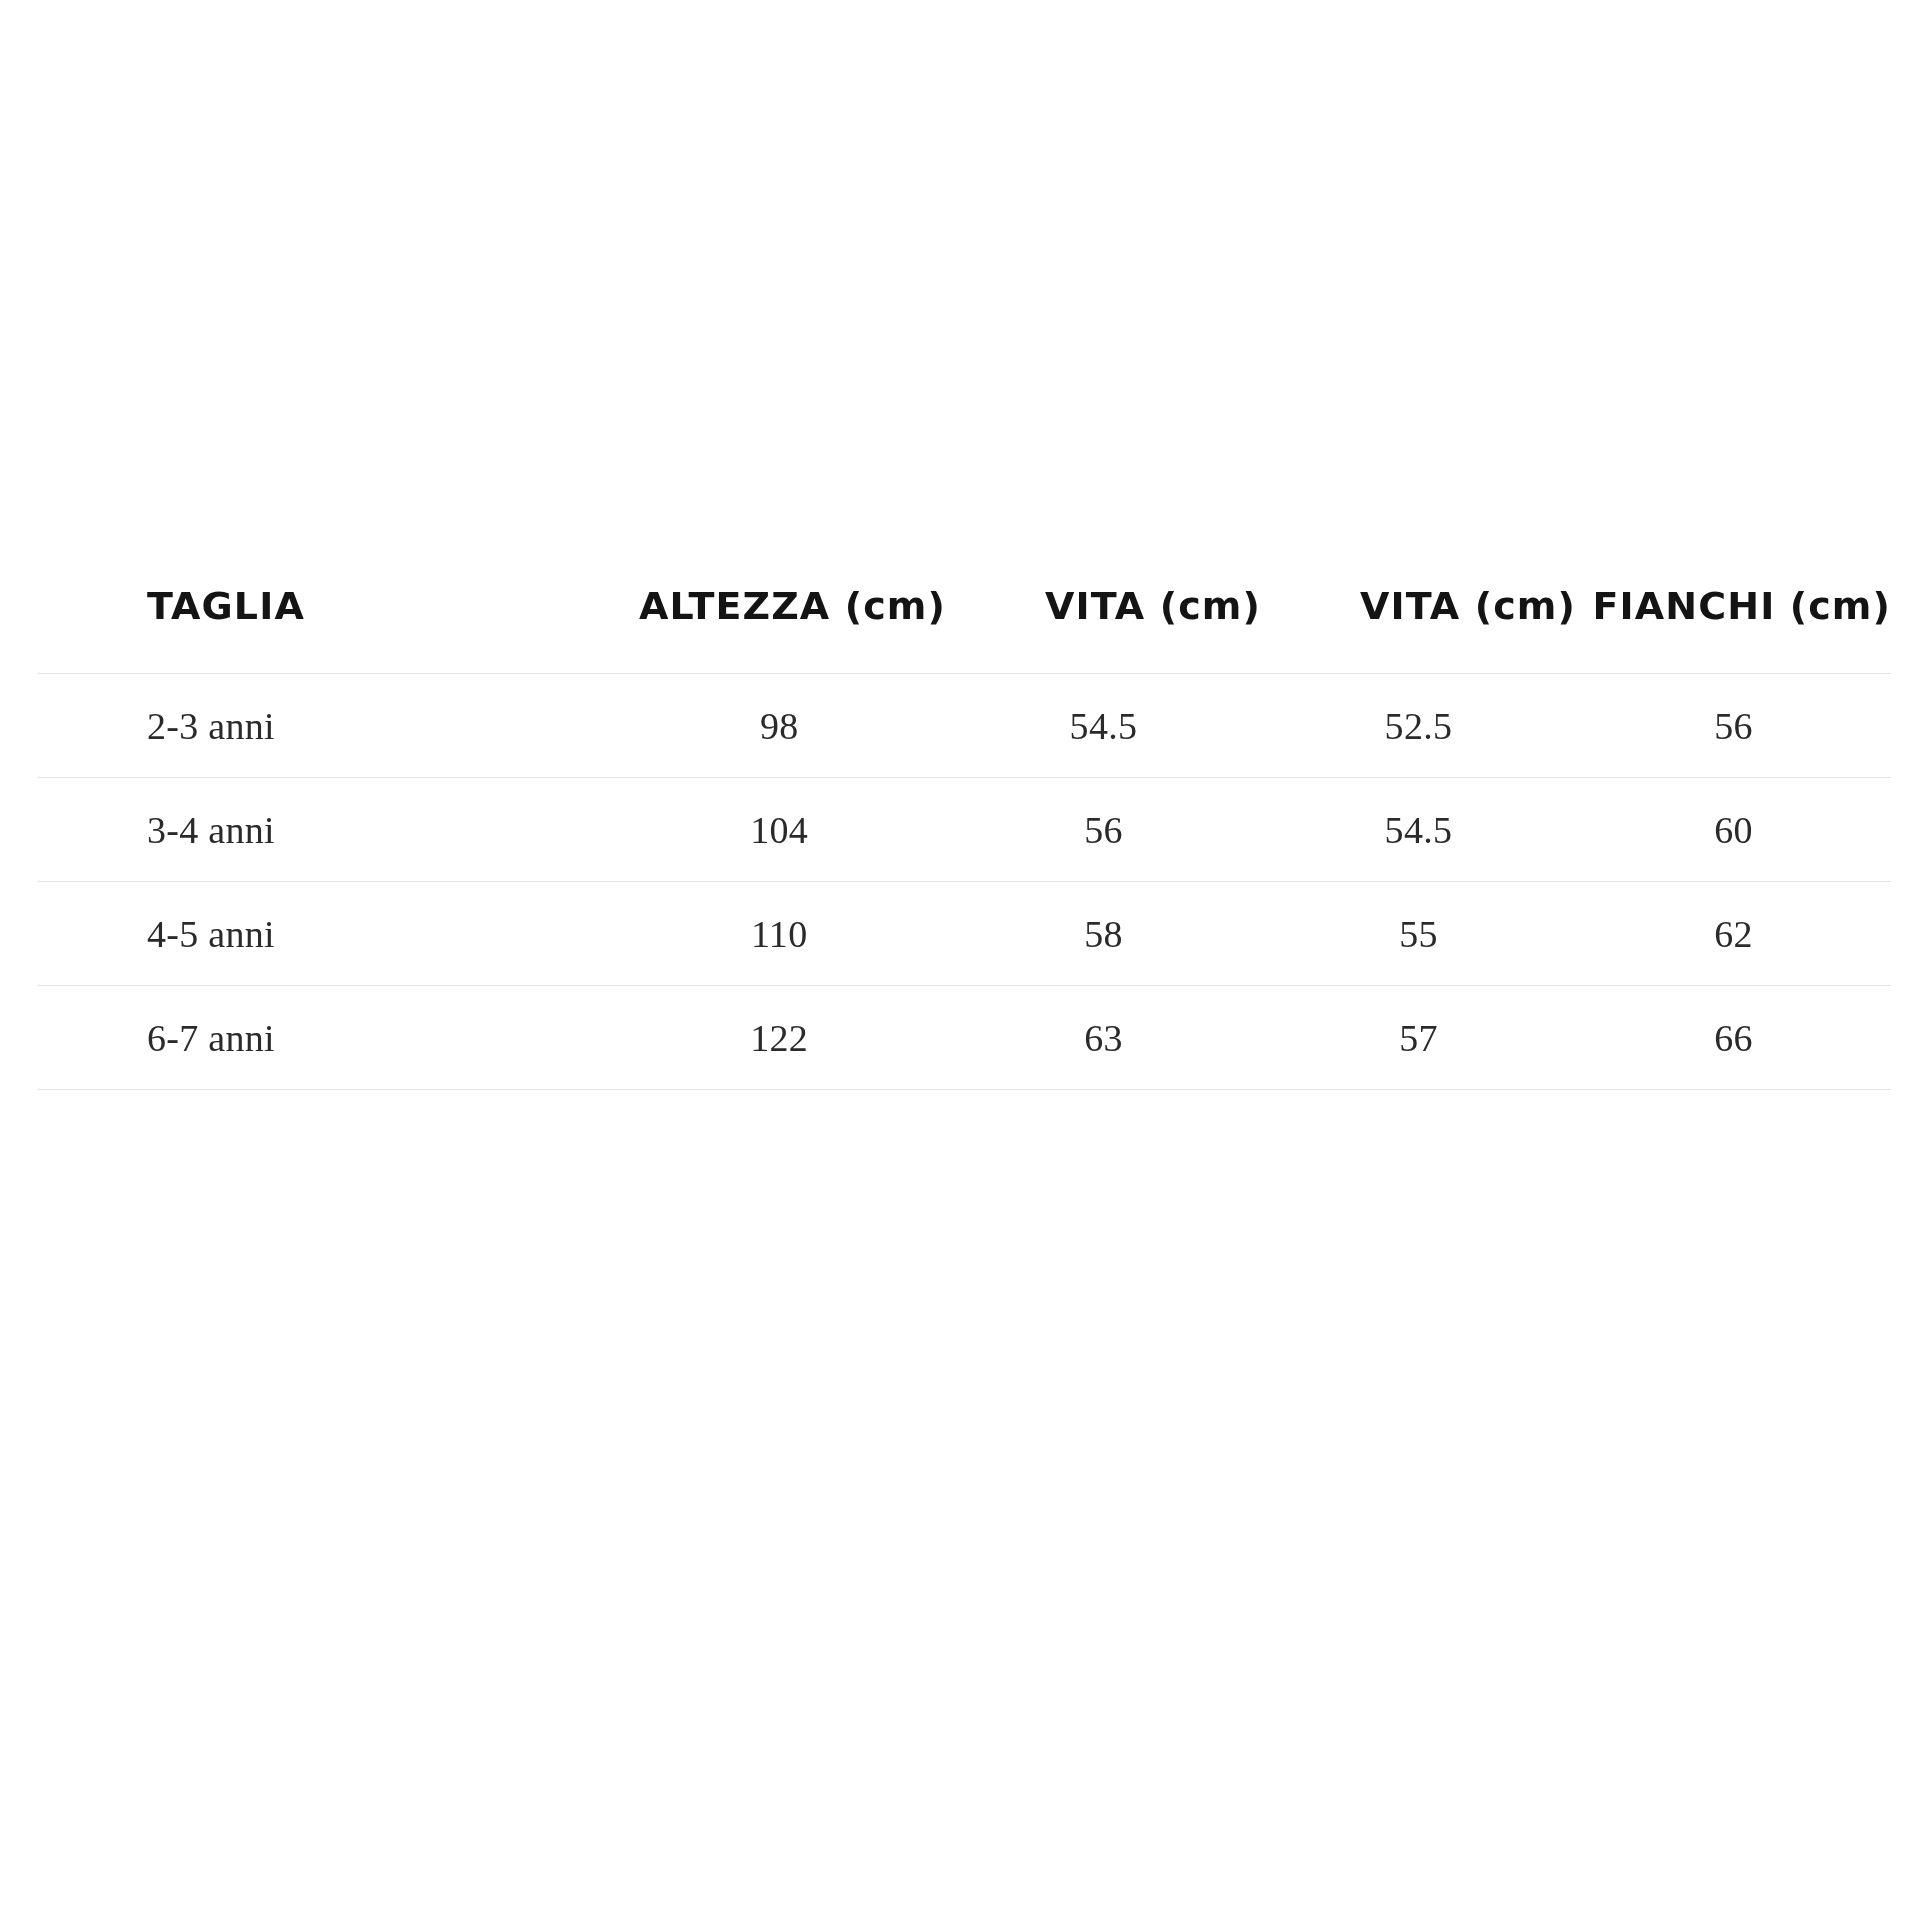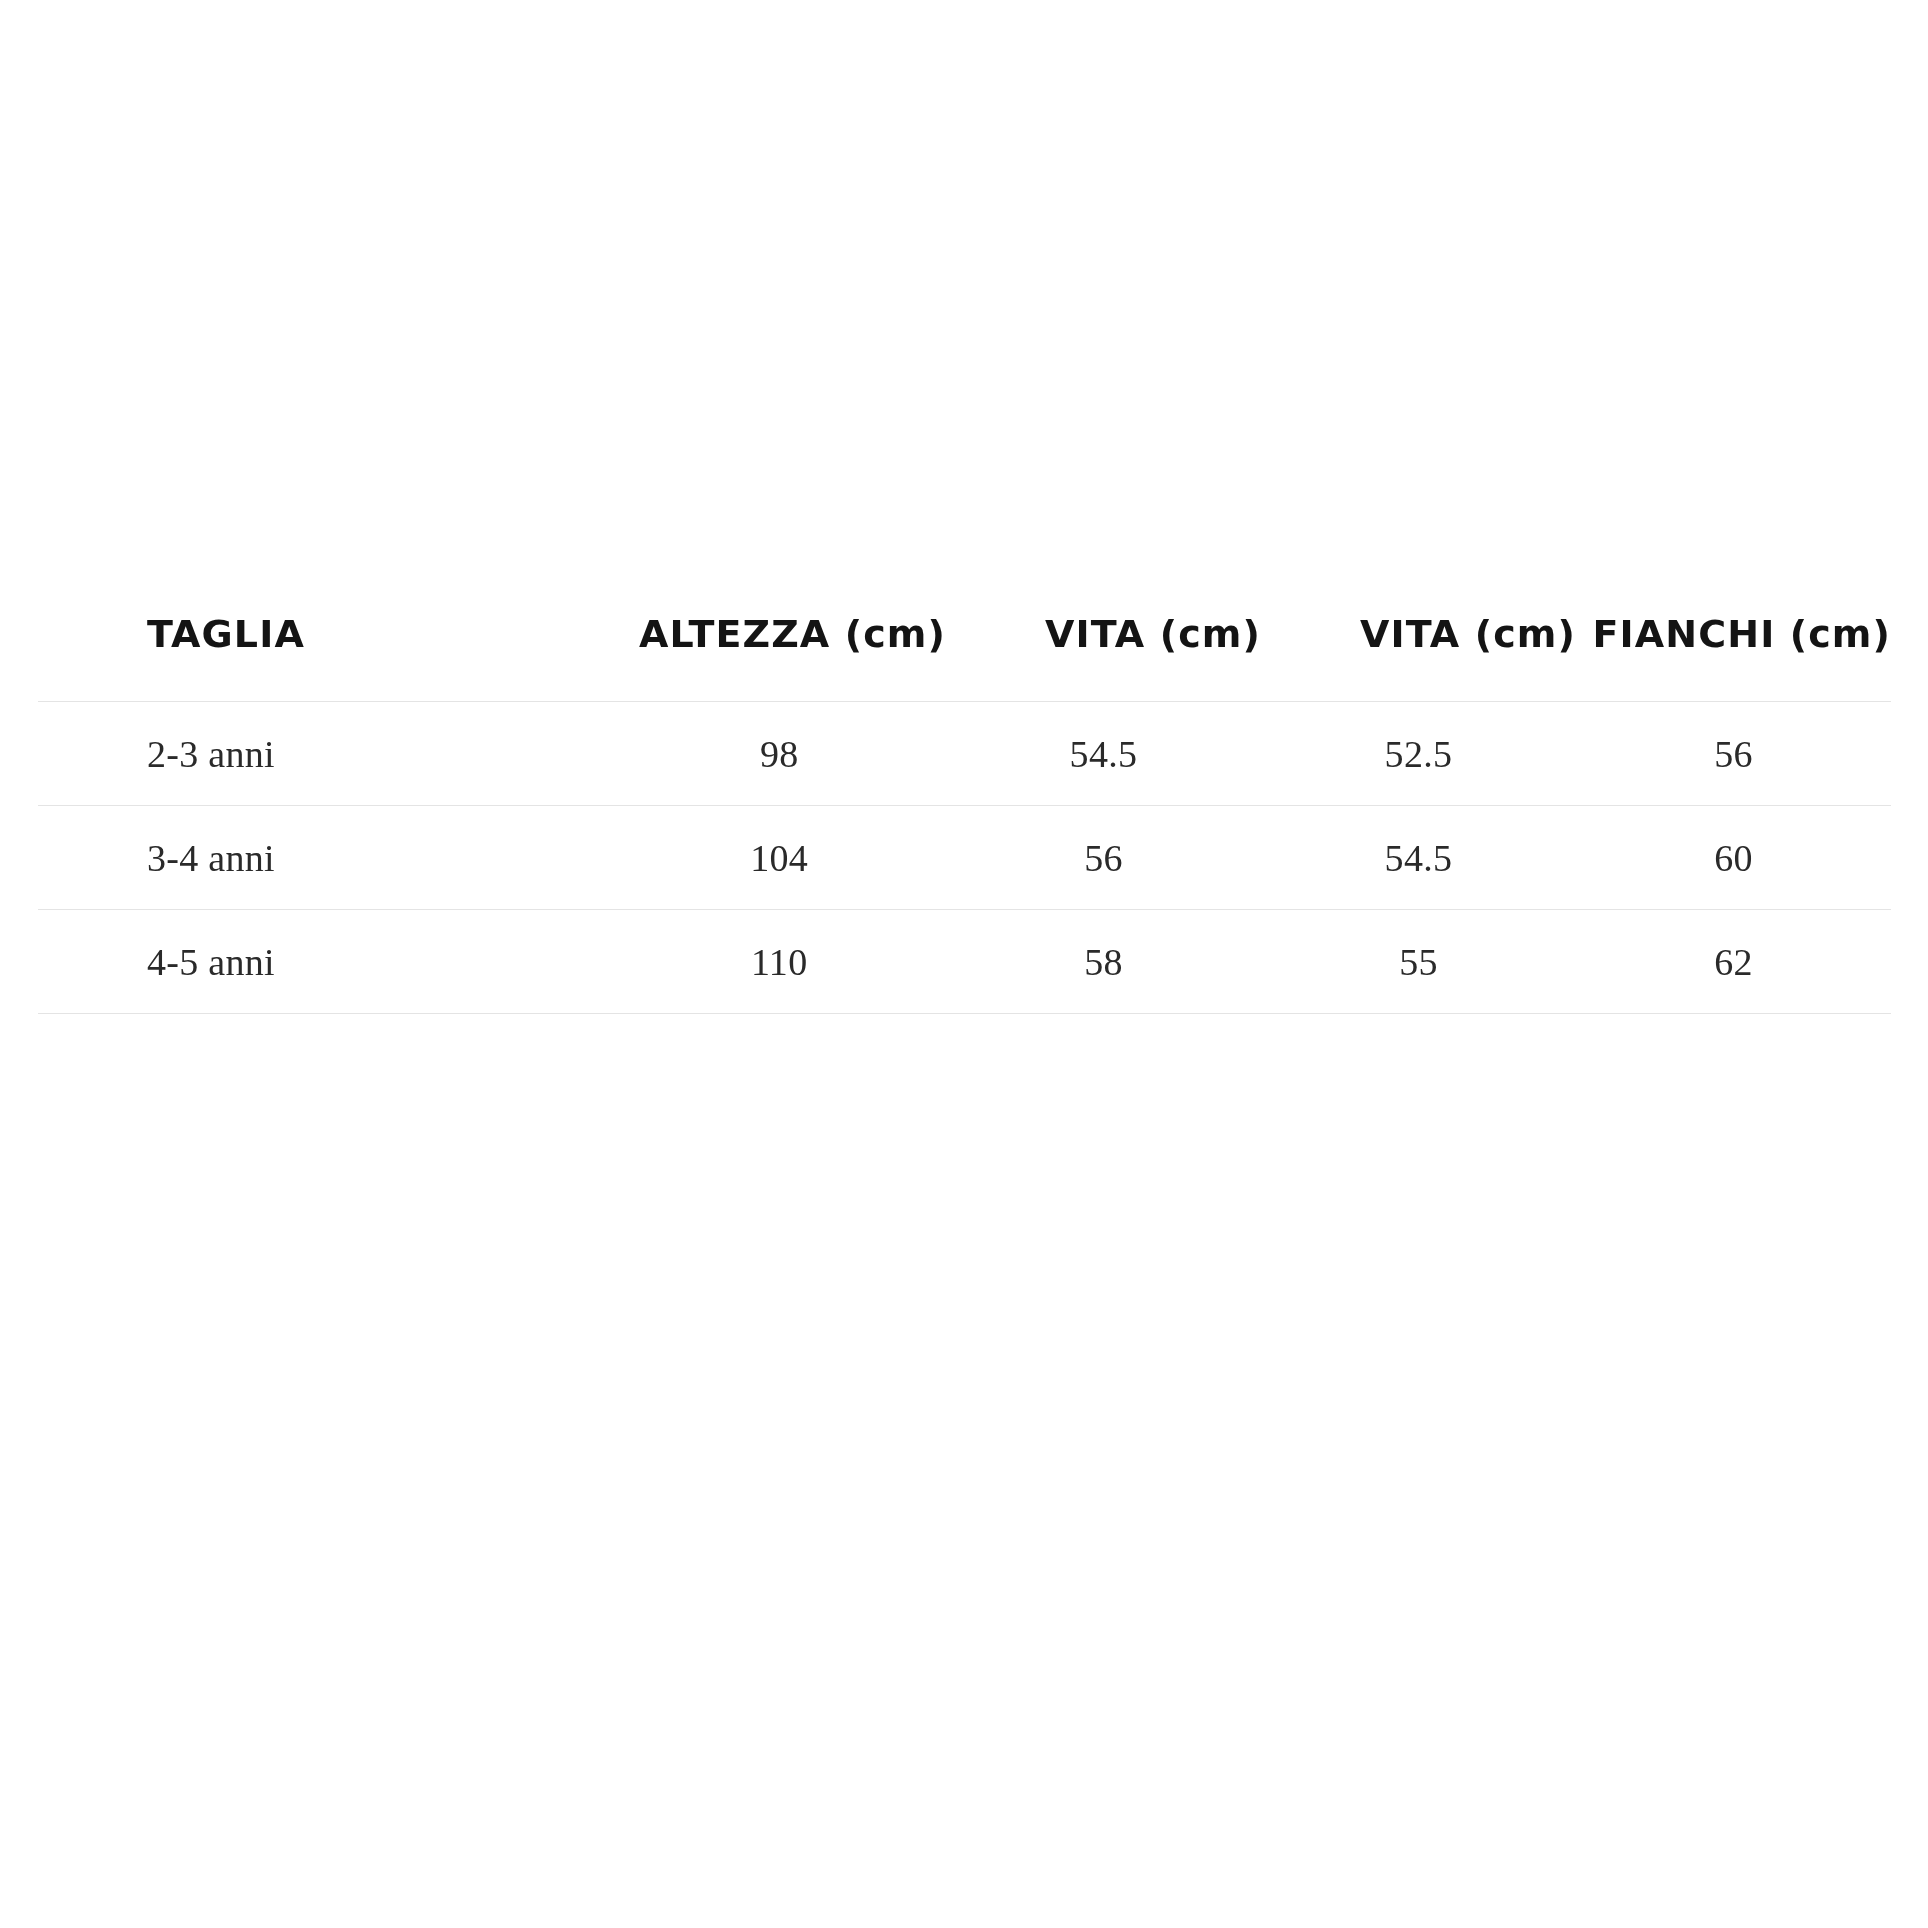--- a/index.html
+++ b/index.html
@@ -18,21 +18,21 @@
   .page {
     position: relative;
     width: 1928px;
     height: 1928px;
     background: #ffffff;
   }
 
   .table-wrap {
     position: absolute;
     left: 38px;
-    top: 612px;
+    top: 584px;
     width: 1853px;
   }
 
   table.size-table {
     width: 100%;
     border-collapse: collapse;
     table-layout: fixed;
   }
 
   table.size-table col.c0 { width: 31%; }
@@ -116,17 +116,24 @@
           <td>54.5</td>
           <td>60</td>
         </tr>
         <tr>
           <td class="first-col">4-5 anni</td>
           <td>110</td>
           <td>58</td>
           <td>55</td>
           <td>62</td>
         </tr>
+        <tr>
+          <td class="first-col">6-7 anni</td>
+          <td>122</td>
+          <td>63</td>
+          <td>57</td>
+          <td>66</td>
+        </tr>
       </tbody>
     </table>
   </div>
 </div>
 
 
 </body></html>

